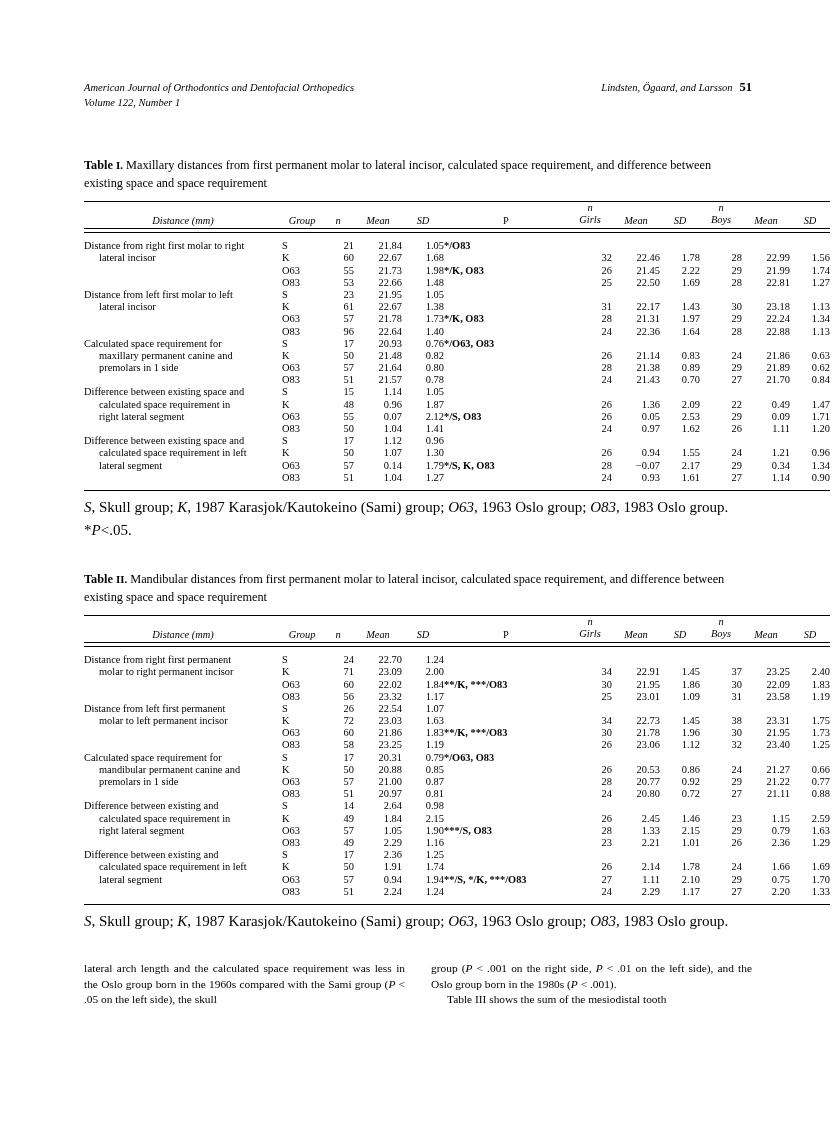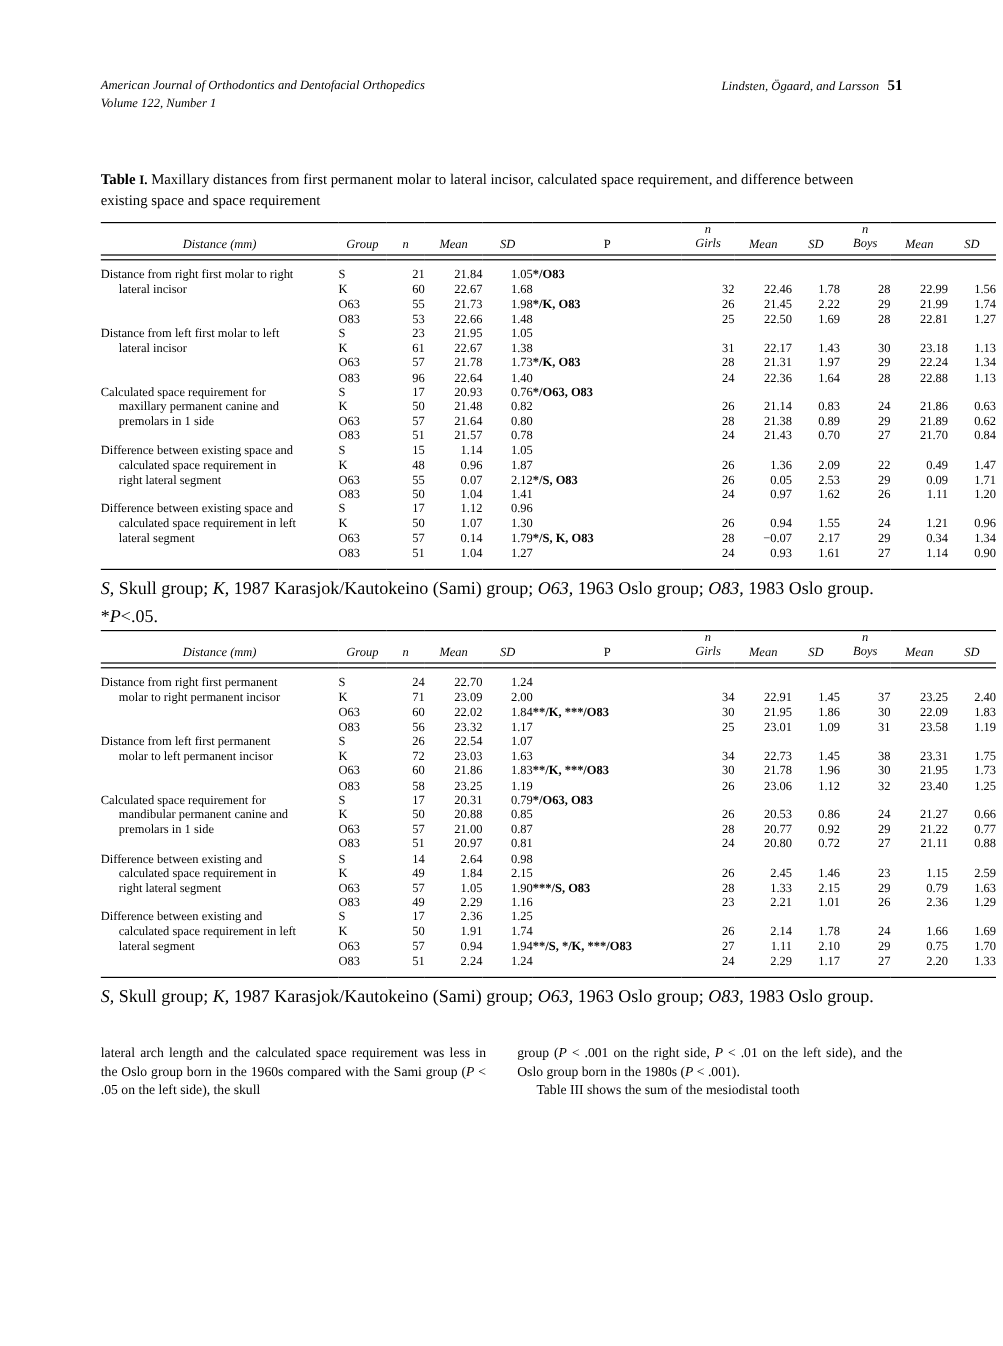--- a/index.html
+++ b/index.html
@@ -11,21 +11,21 @@
     width: 836px;
     height: 1122px;
     font-family: "Liberation Serif", "DejaVu Serif", serif;
     color: #000000;
     position: relative;
     overflow: hidden;
   }
   .page {
     position: absolute;
     left: 84px;
-    top: 0;
+    top: 16px;
     width: 668px;
   }
 
   
   .runhead {
     margin-top: 64px;
     display: flex;
     justify-content: space-between;
     align-items: flex-start;
     font-size: 10.5px;
@@ -521,20 +521,24 @@
           <td colspan="12"></td>
         </tr>
     </tfoot>
   </table>
 
   <div class="footnotes">
     <div class="fn1"><i>S</i>, Skull group; <i>K</i>, 1987 Karasjok/Kautokeino (Sami) group; <i>O63</i>, 1963 Oslo group; <i>O83</i>, 1983 Oslo group.</div>
     <div class="fn2">*<i>P</i>&lt;.05.</div>
   </div>
 
+  <div class="table-caption" id="table2-caption">
+    <span class="tlabel">Table <span class="rom">II.</span></span>
+    <span>Mandibular distances from first permanent molar to lateral incisor, calculated space requirement, and difference between existing space and space requirement</span>
+  </div>
 
   <table class="data" id="table2">
     <colgroup>
       <col class="c-lead">
         <col class="c-group">
         <col class="c-n">
         <col class="c-mean">
         <col class="c-sd">
       <col class="c-p">
         <col class="c-gn">

